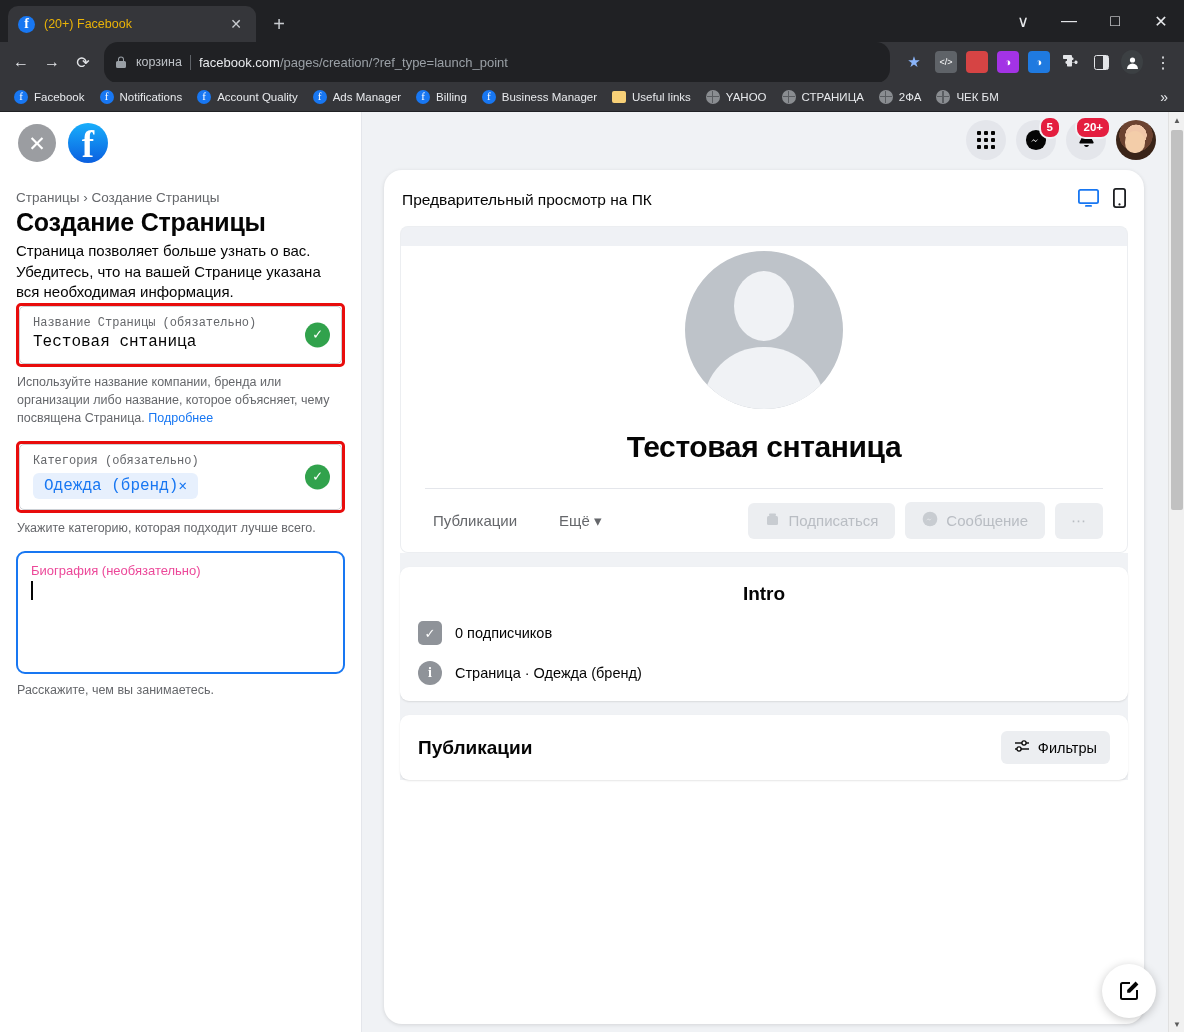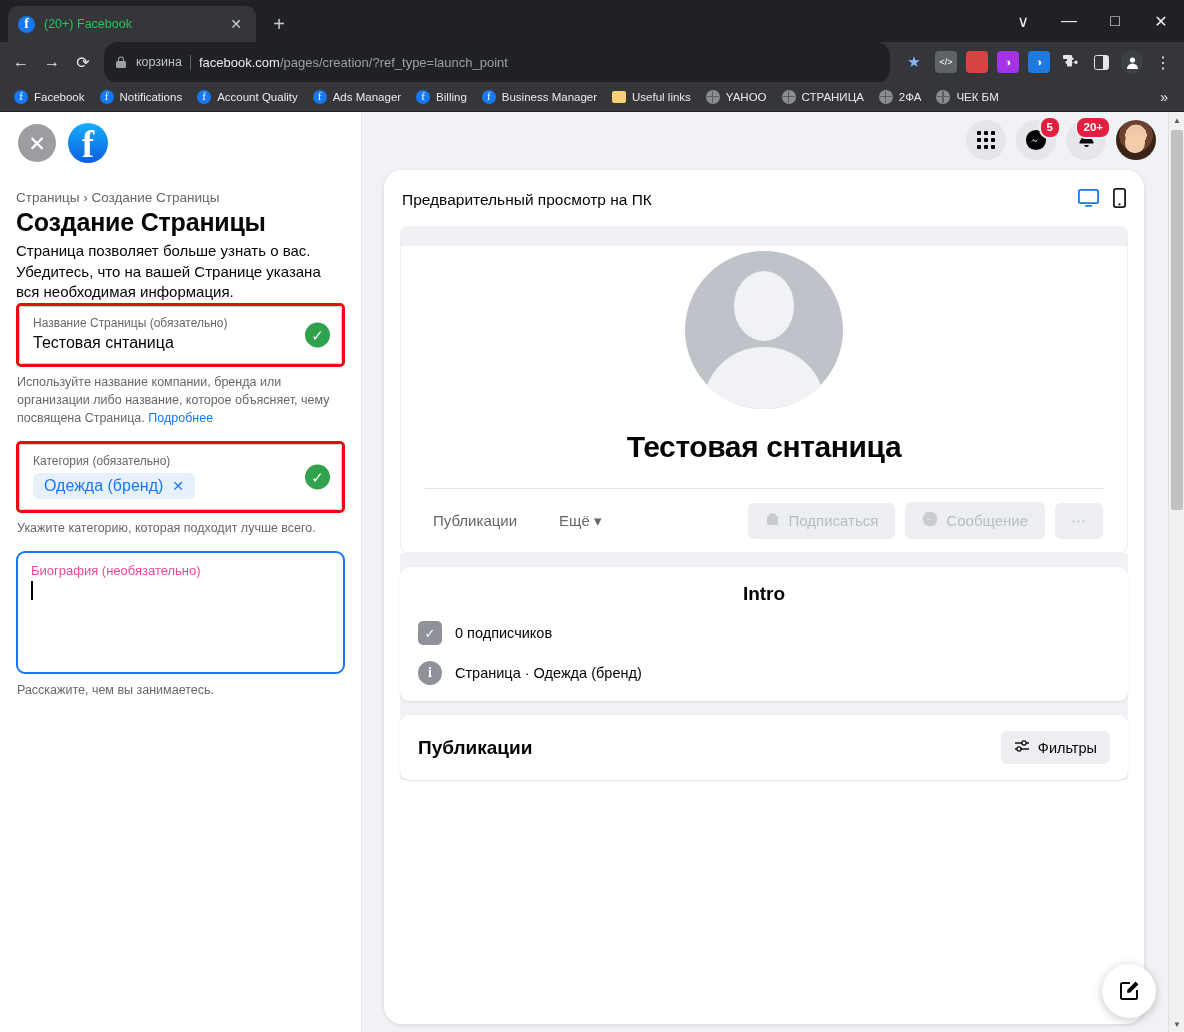--- a/index.html
+++ b/index.html
@@ -22,21 +22,21 @@
     border-radius: 10px 10px 0 0; display: flex; align-items: center;
     padding: 0 10px; gap: 9px;
   }
   .tab-fav {
     width: 17px; height: 17px; border-radius: 50%; background: #1877F2;
     display: flex; align-items: center; justify-content: center; flex: 0 0 17px;
     color: #fff; font-weight: bold; font-size: 14px; font-family: "Liberation Serif", serif;
     line-height: 1;
   }
   .tab-title {
-    flex: 1; color: #22c55e; font-size: 12.5px; white-space: nowrap;
+    flex: 1; color: #eab308; font-size: 12.5px; white-space: nowrap;
     overflow: hidden; text-overflow: ellipsis;
   }
   .tab-close {
     width: 20px; height: 20px; color: #c9ccd0; font-size: 14px;
     display: flex; align-items: center; justify-content: center; border-radius: 50%;
   }
   .newtab {
     margin-left: 9px; width: 28px; height: 28px; color: #c9ccd0; font-size: 20px;
     display: flex; align-items: center; justify-content: center; margin-bottom: 4px;
   }
@@ -120,35 +120,35 @@
   .sb-body { flex: 1; padding: 16px 16px 0 16px; overflow: hidden; }
   .breadcrumb { font-size: 13.5px; color: #65676b; margin-bottom: 3px; }
   .sb-title { font-size: 25px; font-weight: bold; color: #050505; letter-spacing: -0.2px;
     margin-bottom: 4px; }
   .sb-desc { font-size: 15px; color: #050505; line-height: 1.37; }
 
   .field-wrap { position: relative; margin-bottom: 2px; }
   .redbox { border: 3px solid #e80c0c; border-radius: 5px; }
   .field {
     background: #fff; border: 1px solid #ccd0d5; border-radius: 5px;
-    padding: 8px 44px 8px 13px; position: relative; min-height: 54px;
+    padding: 8px 44px 8px 13px; position: relative; min-height: 54px; font-family: Liberation Mono, monospace;
   }
   .field-label { font-size: 12px; color: #65676b; line-height: 1.4; }
   .field-value { font-size: 16px; color: #050505; line-height: 1.45; }
   .check-ok {
     position: absolute; right: 11px; top: 50%; transform: translateY(-50%);
     width: 25px; height: 25px; border-radius: 50%; background: #31a24c;
     display: flex; align-items: center; justify-content: center; color: #fff;
     font-size: 15px; line-height: 1;
   }
   .helper { font-size: 12.5px; color: #65676b; line-height: 1.45; margin: 6px 1px 14px 1px; }
   .helper a { color: #1877F2; text-decoration: none; }
 
   .chip {
-    display: inline-flex; align-items: center; gap: 9px;
+    display: inline-flex; align-items: center; 
     background: #e7f0fd; color: #1877F2; border-radius: 6px;
     padding: 4px 11px; font-size: 16px; margin-top: 3px;
   }
   .chip-x { font-size: 14px; color: #1877F2; }
 
   .bio-box {
     border: 2px solid #1877F2; border-radius: 9px; background: #fff;
     height: 123px; padding: 10px 13px; position: relative;
   }
   .bio-label { font-size: 13px; color: #ec4899; }

